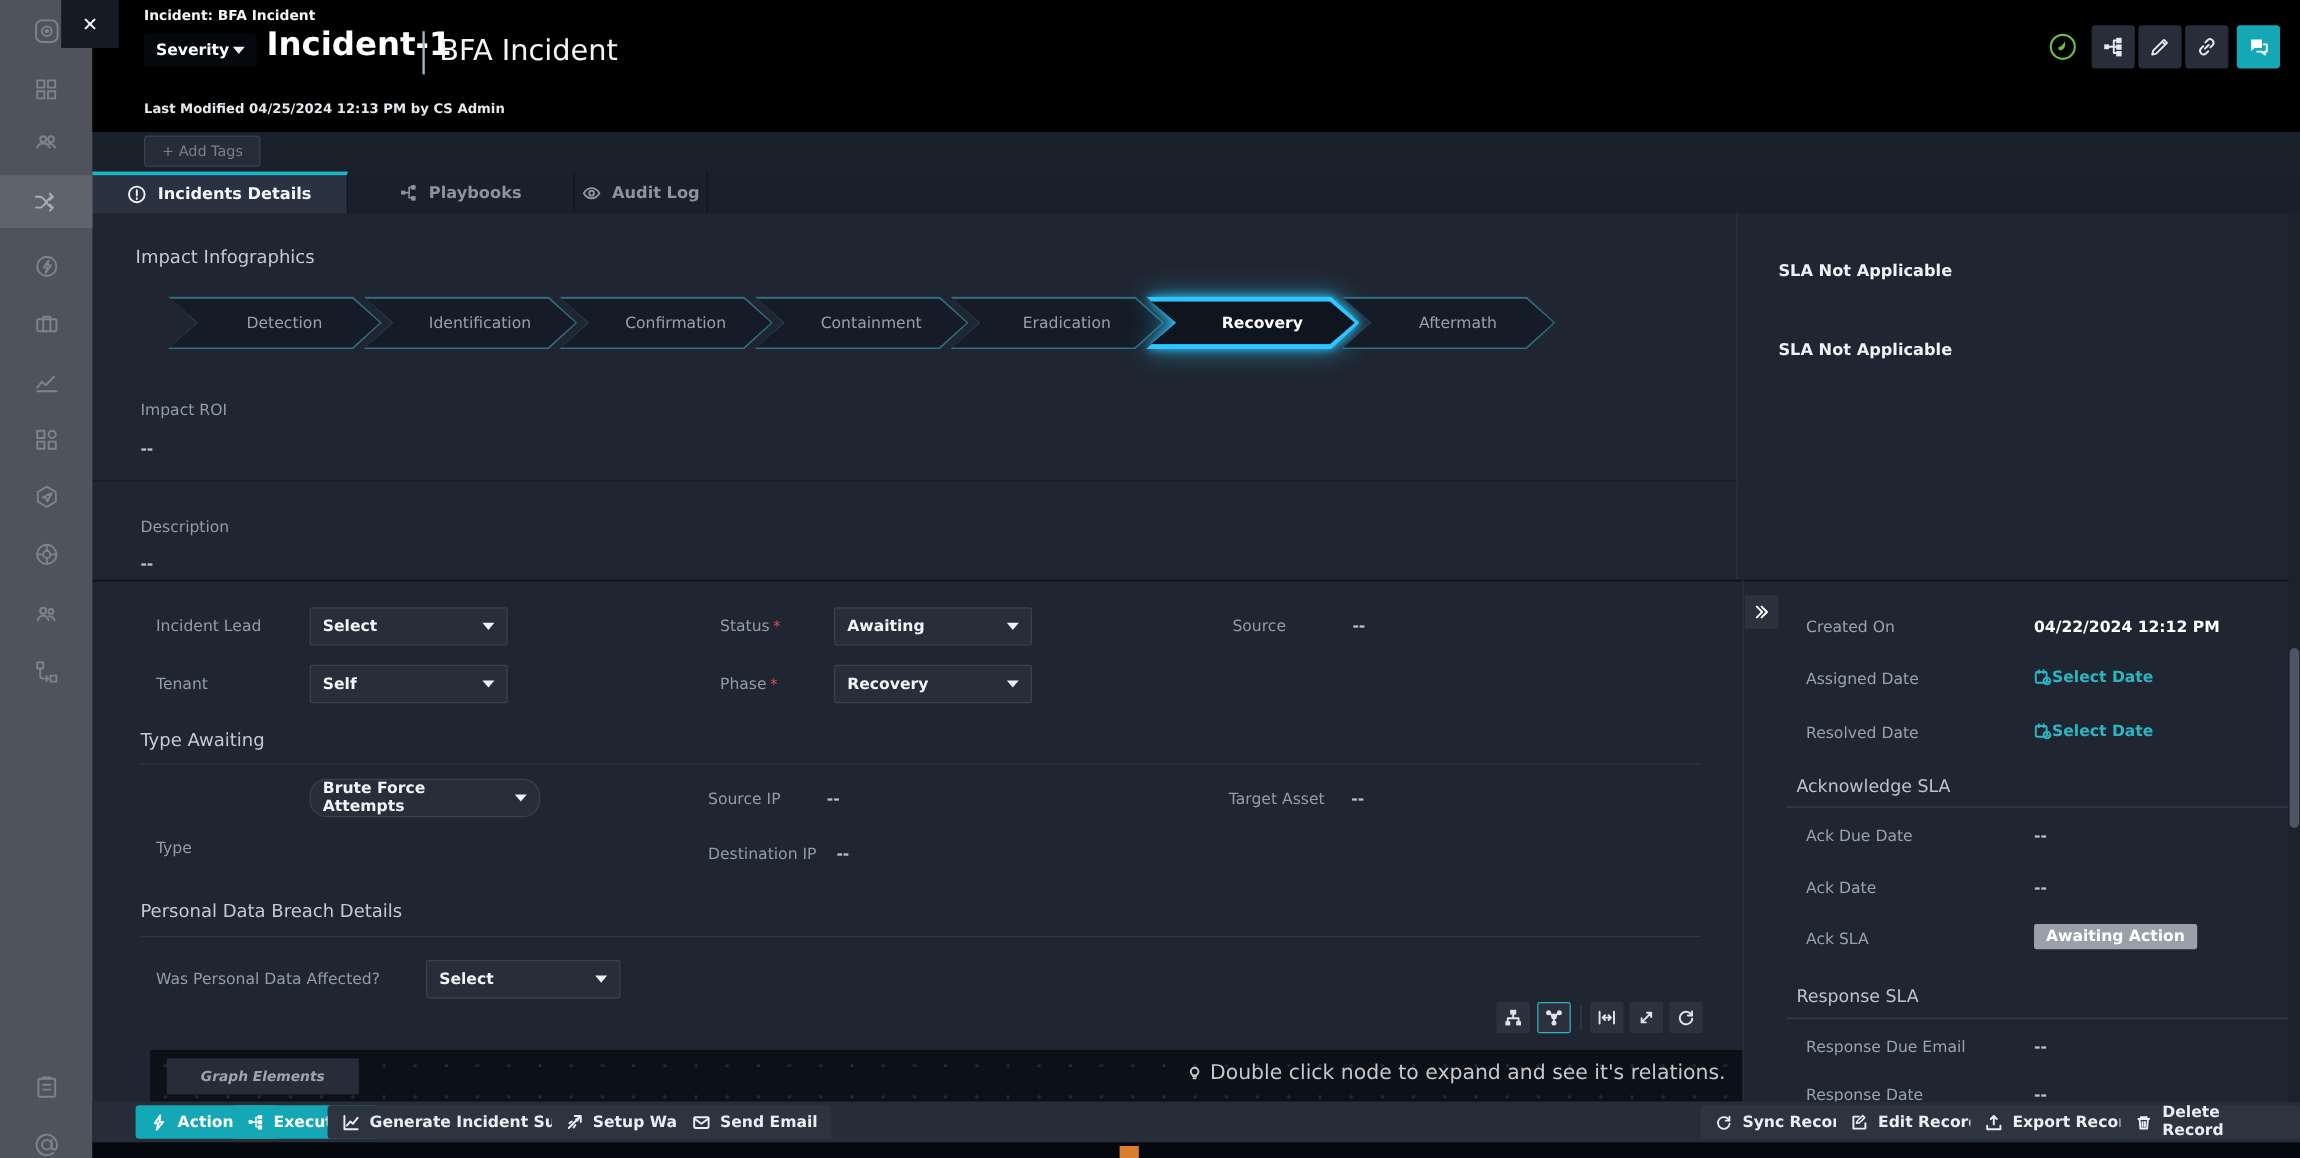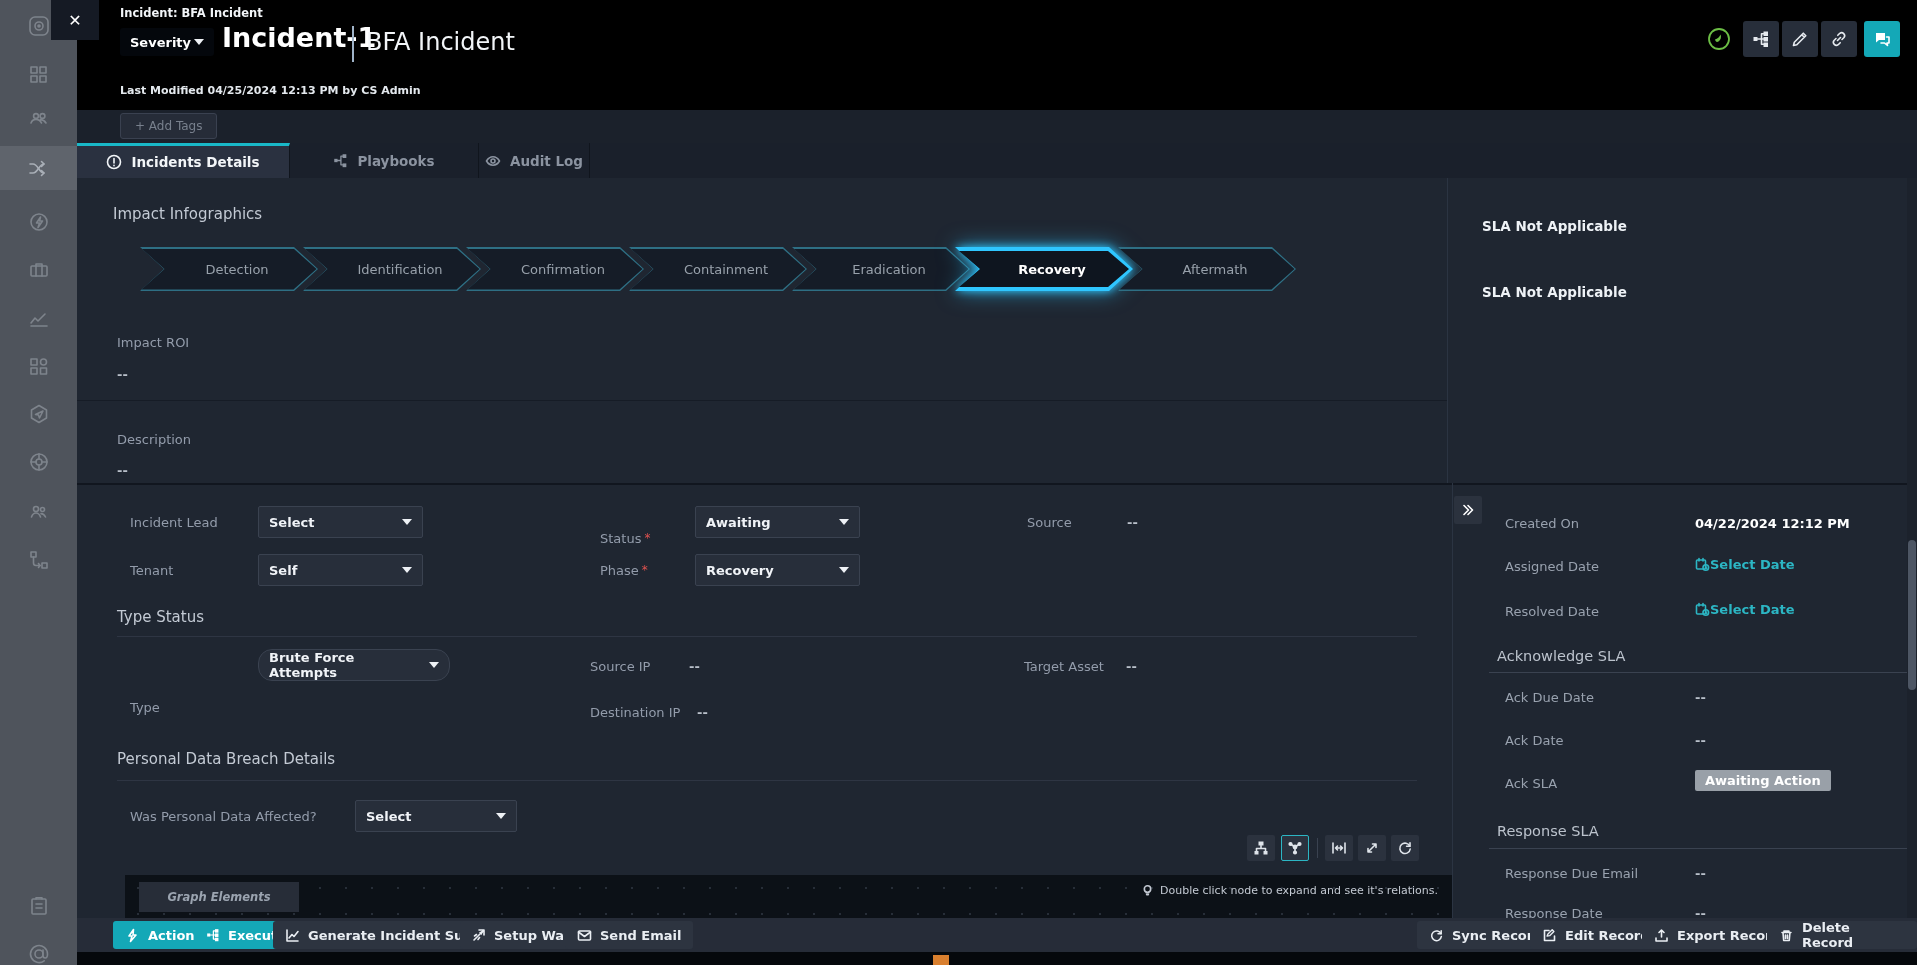--- a/index.html
+++ b/index.html
@@ -62,21 +62,21 @@
   
   .dd { position:absolute; height:32px; background:#272e3a; border:1px solid #3a4250; border-radius:2px; display:flex; align-items:center; justify-content:space-between; padding:0 10px; color:#f0f3f7; font-size:13px; font-weight:bold; cursor:pointer; }
   .dd.inline-caret { justify-content:flex-start; gap:9px;border-radius:14px; }
 
   
   .gbtn { position:absolute; top:657px; width:28px; height:26px; background:#2b323e; border-radius:2px; display:flex; align-items:center; justify-content:center; color:#dfe4ea; cursor:pointer; }
   .gbtn.sel { border:1px solid #2cb6c4; }
   .canvas { position:absolute; left:48px; top:697px; width:1327px; height:43px; background:#0c1117;
     background-image:radial-gradient(circle,#272e38 1.2px, transparent 1.4px); background-size:26px 26px; }
   .gtab { position:absolute; left:14px; top:7px; width:160px; height:30px; background:#272d38; display:flex; align-items:center; justify-content:center; font-size:11.5px; font-style:italic; font-weight:bold; color:#9ba4b0; cursor:pointer; }
-  .ghint { position:absolute; right:14px; top:9px; display:flex; gap:6px; align-items:center; font-size:11px; color:#c3c9d2; }
+  .ghint { position:absolute; right:14px; top:9px; display:flex; gap:6px; align-items:center; font-size:17px; color:#c3c9d2; }
 
   
   .collapse-btn { position:absolute; left:1377px; top:318px; width:28px; height:28px; background:#2b323e; border-radius:2px; display:flex; align-items:center; justify-content:center; color:#fff; cursor:pointer; }
   .rp-lbl { position:absolute; left:1428px; font-size:13px; color:#99a2af; }
   .rp-val { position:absolute; left:1618px; font-size:13px; font-weight:bold; color:#b9c0ca; }
   .rp-val.white { color:#ffffff; }
   .rp-title { position:absolute; left:1420px; font-size:14.5px; color:#bcc3cd; }
   .datelink { position:absolute; left:1618px; display:flex; gap:0; align-items:center; font-size:13px; font-weight:bold; color:#2cb6c4; cursor:pointer; }
   .badge { position:absolute; left:1618px; background:#99a0a8; color:#fff; font-size:13px; font-weight:bold; padding:3px 10px; border-radius:2px; }
 
@@ -326,21 +326,21 @@
     <div class="abs val" style="left:40px; top:285px;">--</div>
 
     <div class="h-div" style="left:0; top:305px; width:1840px; height:2px; background:#11161f;"></div>
     <div class="v-div" style="left:1375px; top:305px; height:435px;"></div>
 
     <div class="abs lbl" style="left:53px; top:337px;">Incident Lead</div>
     <div class="dd" style="left:181px; top:328px; width:165px;">
       <span>Select</span>
         <span class="caret-dn"></span>
     </div>
-    <div class="abs lbl" style="left:523px; top:337px;margin-top:16px;">
+    <div class="abs lbl" style="left:523px; top:337px;">
       <span>Status</span><span class="req">*</span>
     </div>
     <div class="dd" style="left:618px; top:328px; width:165px;">
       <span>Awaiting</span>
         <span class="caret-dn"></span>
     </div>
     <div class="abs lbl" style="left:950px; top:337px;">Source</div>
     <div class="abs val" style="left:1050px; top:337px;">--</div>
 
     <div class="abs lbl" style="left:53px; top:385px;">Tenant</div>
@@ -349,21 +349,21 @@
         <span class="caret-dn"></span>
     </div>
     <div class="abs lbl" style="left:523px; top:385px;">
       <span>Phase</span><span class="req">*</span>
     </div>
     <div class="dd" style="left:618px; top:376px; width:165px;">
       <span>Recovery</span>
         <span class="caret-dn"></span>
     </div>
 
-    <div class="abs sec-title" style="left:40px; top:430px;">Type Status</div>
+    <div class="abs sec-title" style="left:40px; top:430px;">Type Awaiting</div>
     <div class="h-div" style="left:40px; top:458px; width:1300px; background:#2e3543;"></div>
     <div class="abs lbl" style="left:53px; top:481px;margin-top:41px;">Type</div>
     <div class="dd inline-caret" style="left:181px; top:471px; width:192px;">
       <span>Brute Force Attempts</span>
         <span class="caret-dn"></span>
     </div>
     <div class="abs lbl" style="left:513px; top:481px;">Source IP</div>
     <div class="abs val" style="left:612px; top:481px;">--</div>
     <div class="abs lbl" style="left:947px; top:481px;">Target Asset</div>
     <div class="abs val" style="left:1049px; top:481px;">--</div>

